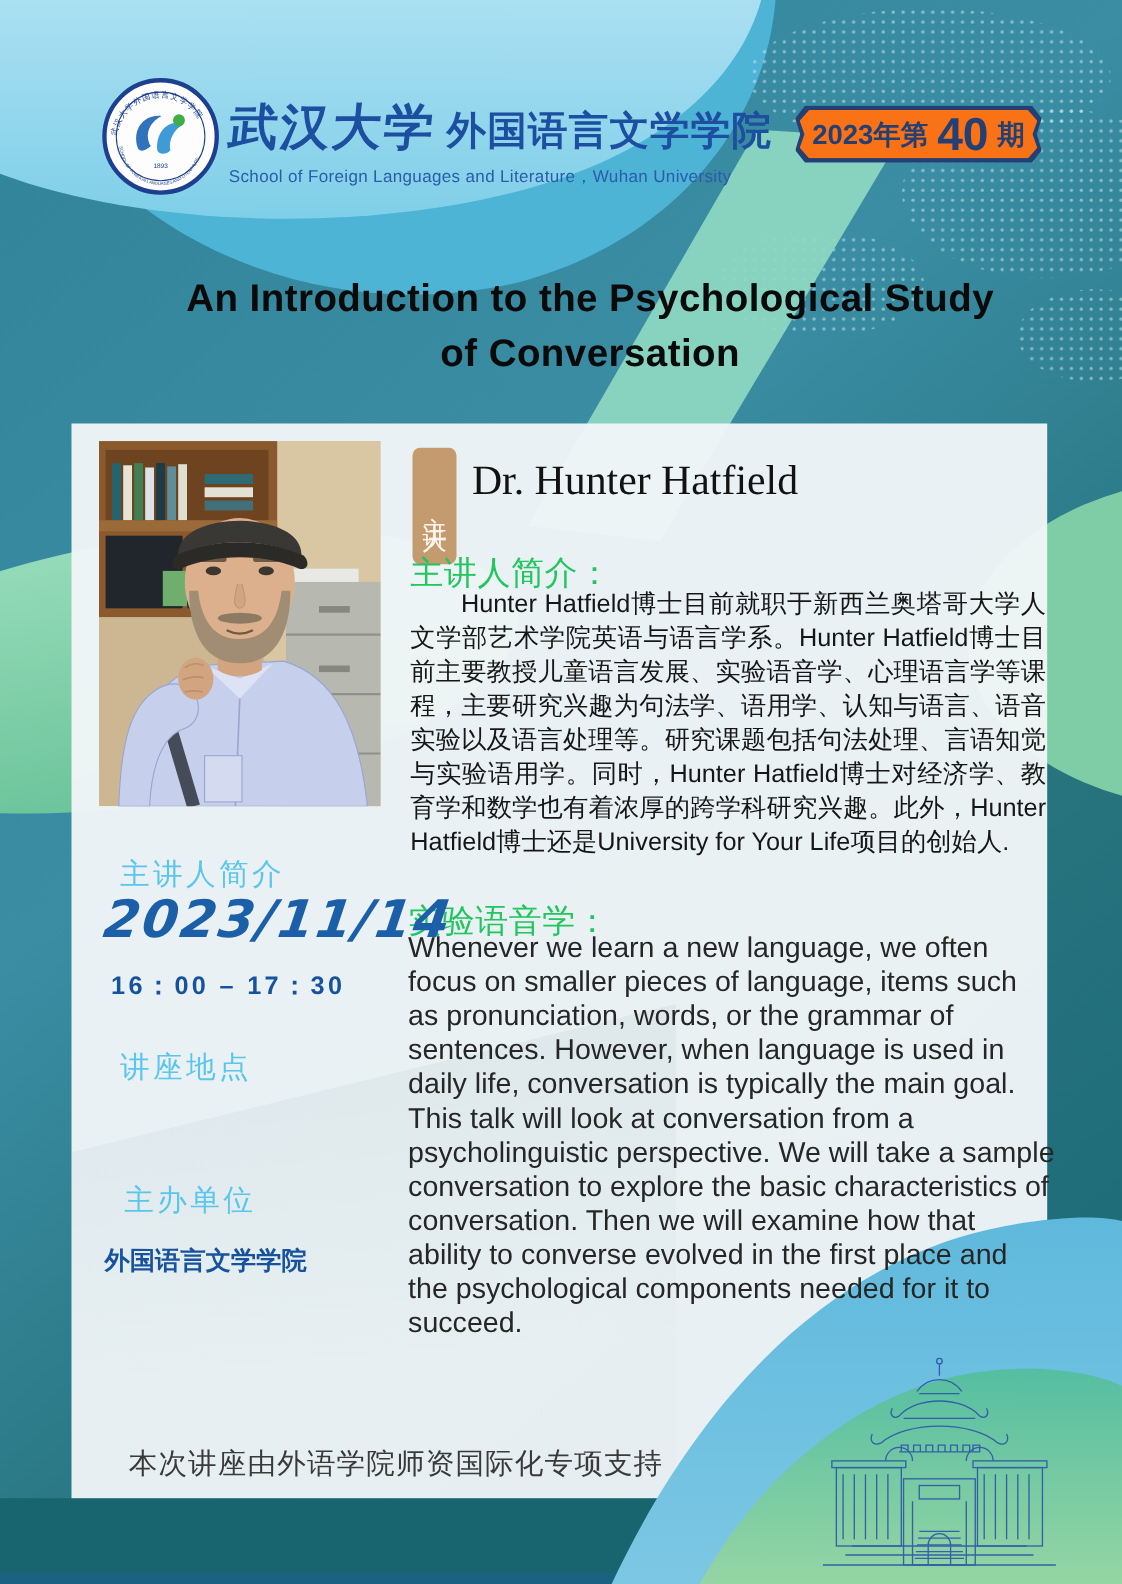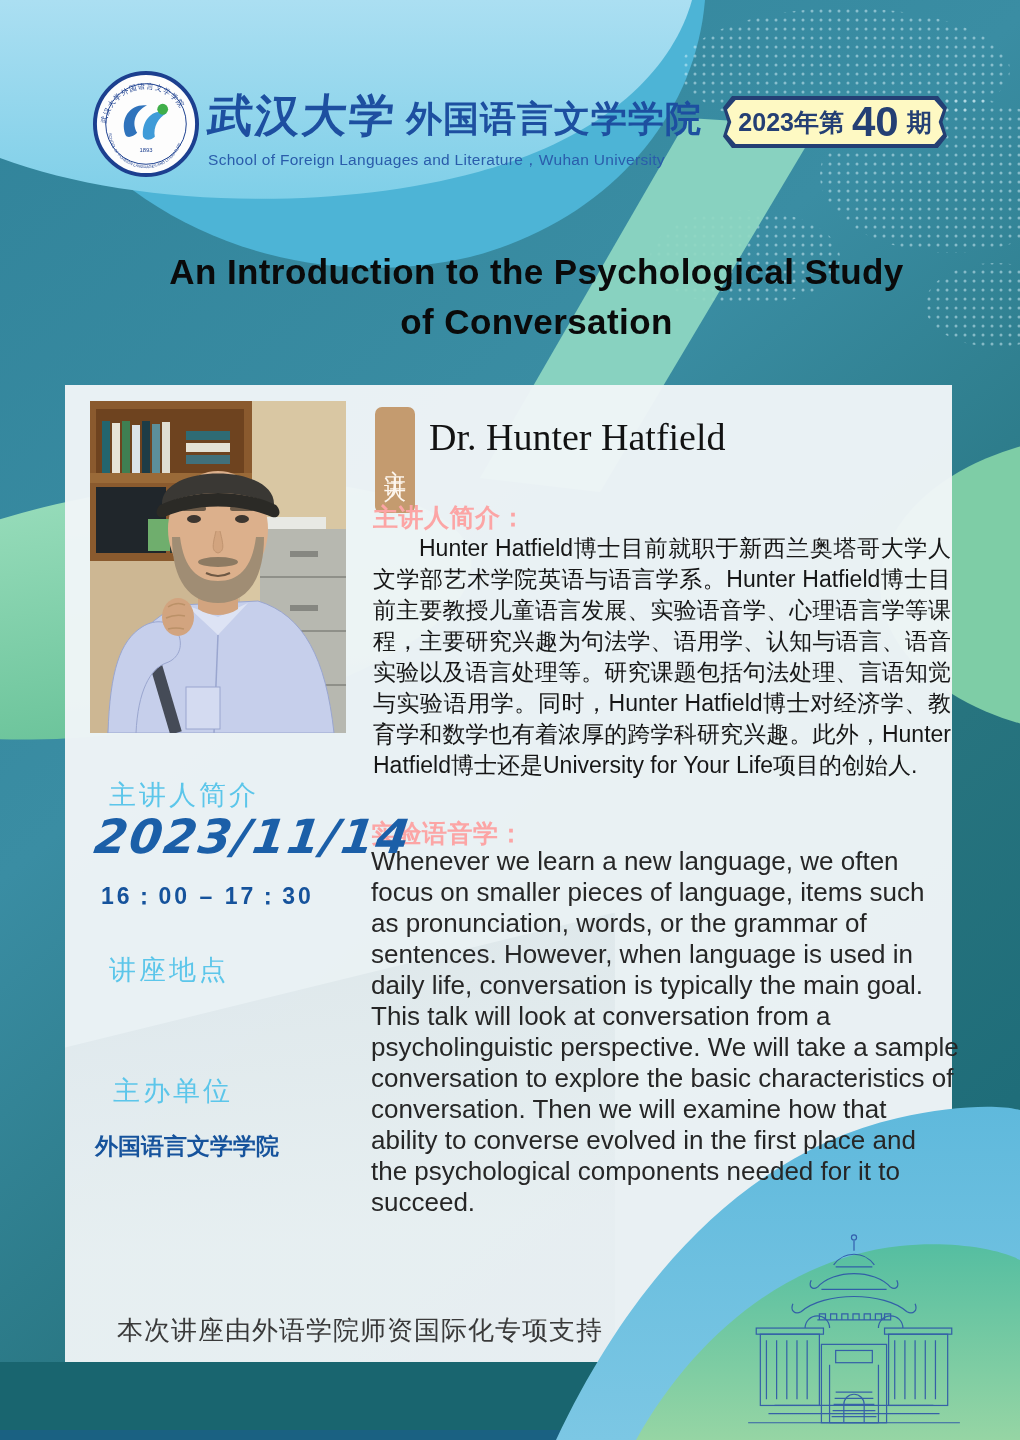--- a/index.html
+++ b/index.html
@@ -11,21 +11,21 @@
   .logo-wrap{position:absolute;left:92px;top:70px;width:108px;height:108px;z-index:1;}
   .school-block{position:absolute;left:208px;top:86px;z-index:1;}
   .school-line{display:flex;align-items:baseline;gap:10px;}
   .school-cn{font-family:"DejaVu Serif","Liberation Serif",serif;font-weight:700;
     font-size:45px;color:#1d4fa0;transform:skewX(-6deg);letter-spacing:2px;}
   .dept-cn{font-size:36px;font-weight:800;color:#1d4fa0;letter-spacing:1px;}
   .school-en{font-size:15.5px;color:#2a5cab;margin-top:4px;letter-spacing:0.3px;}
   .badge-outer{position:absolute;left:723px;top:96px;width:224px;height:52px;z-index:1;
     background:#243f74;clip-path:polygon(0 22%,4% 0,96% 0,100% 22%,98% 50%,100% 78%,96% 100%,4% 100%,0 78%,2% 50%);
     display:flex;align-items:center;justify-content:center;}
-  .badge-inner{width:216px;height:44px;background:#fef9c3;
+  .badge-inner{width:216px;height:44px;background:#f97316;
     clip-path:polygon(0 22%,4% 0,96% 0,100% 22%,98% 50%,100% 78%,96% 100%,4% 100%,0 78%,2% 50%);
     display:flex;align-items:center;justify-content:center;gap:8px;color:#243f74;}
   .badge-inner .pre,.badge-inner .suf{font-size:25px;font-weight:700;}
   .badge-inner .num{font-size:42px;font-weight:800;}
   
   .title{position:absolute;left:0;top:247px;width:1020px;box-sizing:border-box;
     padding-left:53px;text-align:center;font-size:35px;font-weight:700;color:#0a0a0a;
     line-height:1.42;letter-spacing:.4px;z-index:1;}
   
   .card{position:absolute;left:65px;top:385px;width:887px;height:977px;
@@ -35,21 +35,21 @@
     clip-path:polygon(0 30%,100% 0,100% 100%,0 100%);}
   .fg{z-index:2;}
   .card-content{position:absolute;left:65px;top:385px;width:887px;height:977px;z-index:3;}
   .card-content>div{position:absolute;}
   .photo{left:25px;top:16px;width:256px;height:332px;}
   .role-badge{left:310px;top:22px;width:40px;height:106px;background:#c49b6f;border-radius:7px;
     color:#fdf6ee;display:flex;align-items:center;justify-content:center;
     writing-mode:vertical-rl;font-size:22px;letter-spacing:6px;padding-top:2px;box-sizing:border-box;}
   .speaker-name{left:364px;top:30px;font-family:"Liberation Serif","DejaVu Serif",serif;
     font-size:38px;color:#121212;}
-  .sec-head{color:#fca5a5;font-weight:700;font-size:25px;letter-spacing:.5px;}
+  .sec-head{color:#22c55e;font-weight:400;font-size:30px;letter-spacing:.5px;}
   .bio-head{left:308px;top:116px;}
   .bio-text{left:308px;top:148px;width:578px;font-size:23px;line-height:31px;color:#161616;
     text-align:justify;text-indent:2em;}
   .abs-head{left:306px;top:432px;}
   .abs-text{left:306px;top:461px;width:588px;font-size:26px;line-height:31px;color:#262626;}
   .lbl{color:#5cc6ea;font-size:27px;letter-spacing:3px;}
   .val{color:#16539c;font-weight:700;font-size:23px;}
   .time-label{left:44px;top:392px;}
   .date{left:30px;top:424px;color:#1b5fa8;font-weight:700;font-style:italic;font-size:47px;
     letter-spacing:2px;transform:skewX(-8deg);font-family:"DejaVu Sans",sans-serif;}

